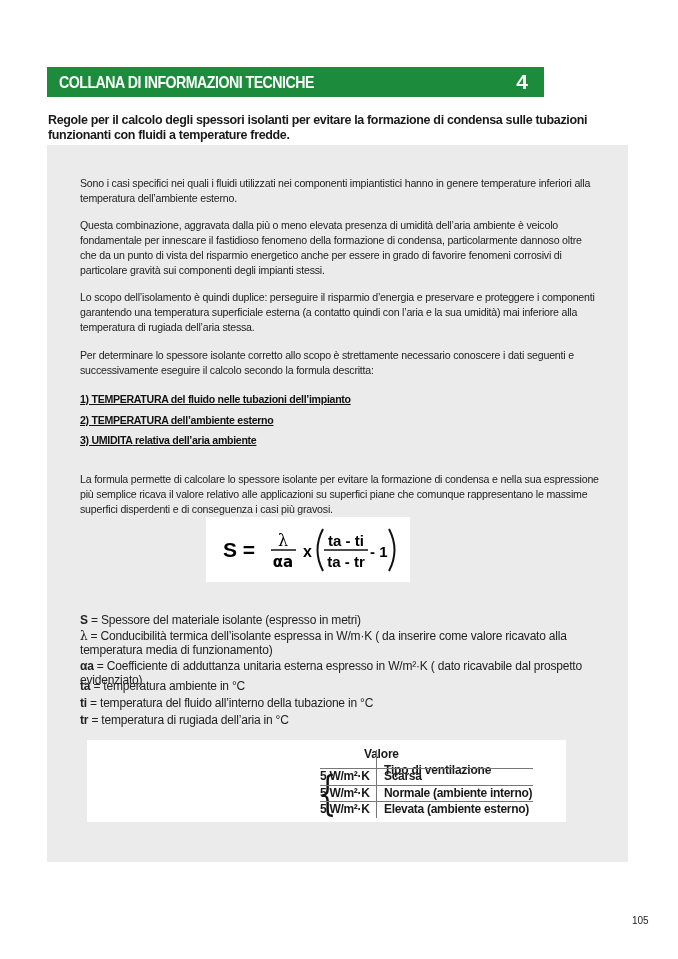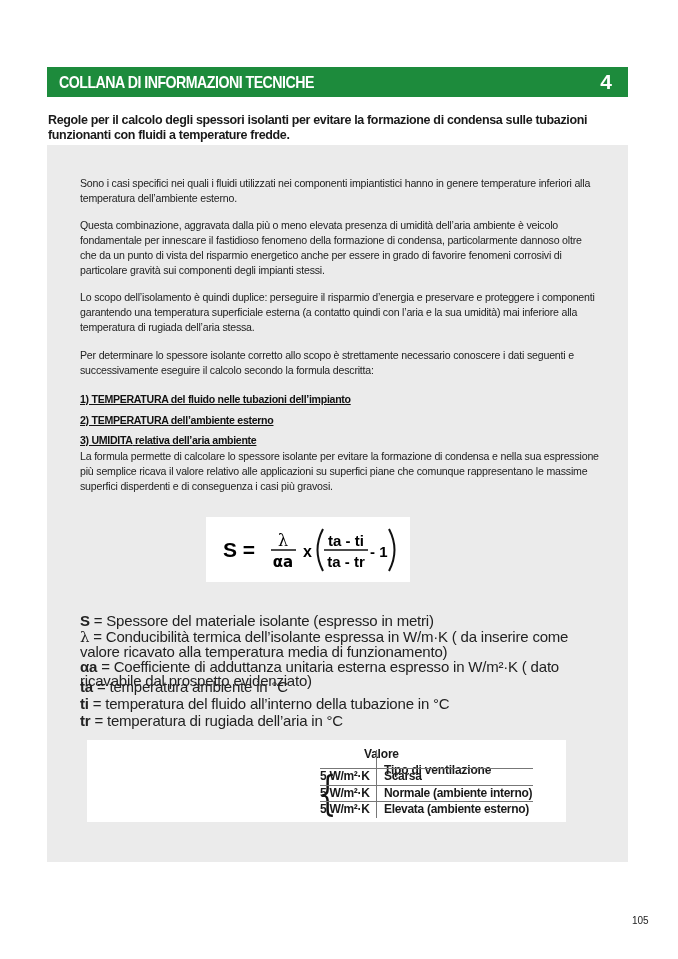--- a/index.html
+++ b/index.html
@@ -1,26 +1,26 @@
 <!DOCTYPE html>
 <html><head>
 <meta charset="utf-8">
 <style>
   html,body{margin:0;padding:0;background:#ffffff;}
   body{width:678px;height:959px;position:relative;overflow:hidden;font-family:"Liberation Sans",sans-serif;color:#1a1a1a;}
-  .header-bar{position:absolute;left:47px;top:67px;width:581px;height:30px;background:#1d8b3c;color:#fff;}
+  .header-bar{position:absolute;left:47px;top:67px;width:497px;height:30px;background:#1d8b3c;color:#fff;}
   .header-title{position:absolute;left:12px;top:6px;font-size:16.5px;font-weight:bold;letter-spacing:-0.6px;transform:scaleX(0.86);transform-origin:left center;white-space:nowrap;}
   .header-num{position:absolute;right:16px;top:3px;font-size:21px;font-weight:bold;}
   .subtitle{position:absolute;left:48px;top:113px;width:560px;font-size:12.5px;font-weight:bold;line-height:15px;letter-spacing:-0.35px;}
   .panel{position:absolute;left:47px;top:145px;width:581px;height:717px;background:#ebebeb;}
   .body-text{position:absolute;left:80px;width:520px;font-size:10.6px;line-height:15px;letter-spacing:-0.2px;color:#222;}
   .list-item{position:absolute;left:80px;font-size:10.6px;font-weight:bold;letter-spacing:-0.3px;color:#111;text-decoration:underline;}
   .formula-box{position:absolute;left:206px;top:517px;width:204px;height:65px;background:#fff;}
   .formula{position:absolute;left:0;top:0;width:100%;height:100%;}
-  .def{position:absolute;left:80px;width:520px;font-size:15px;line-height:13.5px;letter-spacing:-0.2px;color:#222;}
+  .def{position:absolute;left:80px;width:520px;font-size:12px;line-height:13.5px;letter-spacing:-0.2px;color:#222;}
   .def b{font-weight:bold;}
   .table-box{position:absolute;left:87px;top:740px;width:479px;height:82px;background:#fff;}
   .t-label{position:absolute;left:10px;top:43px;font-size:11.8px;font-weight:bold;letter-spacing:-0.3px;white-space:nowrap;}
   .t-label .small{font-size:9.4px;}
   .t-label .alpha{font-family:"DejaVu Serif",serif;font-weight:normal;font-size:12px;}
   .t-label sub{font-size:8px;font-weight:bold;}
   .brace{position:absolute;left:226px;top:30px;font-family:"DejaVu Serif",serif;font-size:46px;line-height:46px;transform:scaleX(0.6);color:#111;}
   .th{position:absolute;top:7px;font-size:12px;font-weight:bold;letter-spacing:-0.2px;}
   .vsep{position:absolute;left:289px;top:10px;width:1px;height:68px;background:#777;}
   .hline{position:absolute;left:233px;width:213px;height:1px;background:#777;}
@@ -41,21 +41,21 @@
 
 <div class="body-text" style="top:176px;">Sono i casi specifici nei quali i fluidi utilizzati nei componenti impiantistici hanno in genere temperature inferiori alla temperatura dell’ambiente esterno.</div>
 <div class="body-text" style="top:218px;">Questa combinazione, aggravata dalla più o meno elevata presenza di umidità dell’aria ambiente è veicolo fondamentale per innescare il fastidioso fenomeno della formazione di condensa, particolarmente dannoso oltre che da un punto di vista del risparmio energetico anche per essere in grado di favorire fenomeni corrosivi di particolare gravità sui componenti degli impianti stessi.</div>
 <div class="body-text" style="top:290px;">Lo scopo dell’isolamento è quindi duplice: perseguire il risparmio d’energia e preservare e proteggere i componenti garantendo una temperatura superficiale esterna (a contatto quindi con l’aria e la sua umidità) mai inferiore alla temperatura di rugiada dell’aria stessa.</div>
 <div class="body-text" style="top:348px;">Per determinare lo spessore isolante corretto allo scopo è strettamente necessario conoscere i dati seguenti e successivamente eseguire il calcolo secondo la formula descritta:</div>
 
 <div class="list-item" style="top:393px;"><span>1) TEMPERATURA</span><span> del fluido nelle tubazioni dell’impianto</span></div>
 <div class="list-item" style="top:414px;"><span>2) TEMPERATURA</span><span> dell’ambiente esterno</span></div>
 <div class="list-item" style="top:434px;text-align:right;"><span>3) UMIDITA</span><span> relativa dell’aria ambiente</span></div>
 
-<div class="body-text" style="top:449px;">La formula permette di calcolare lo spessore isolante per evitare la formazione di condensa e nella sua espressione più semplice ricava il valore relativo alle applicazioni su superfici piane che comunque rappresentano le massime superfici disperdenti e di conseguenza i casi più gravosi.</div>
+<div class="body-text" style="top:472px;">La formula permette di calcolare lo spessore isolante per evitare la formazione di condensa e nella sua espressione più semplice ricava il valore relativo alle applicazioni su superfici piane che comunque rappresentano le massime superfici disperdenti e di conseguenza i casi più gravosi.</div>
 
 <div class="formula-box">
   <svg class="formula" viewBox="0 0 204 65">
     <text x="17" y="40" font-family="Liberation Sans, sans-serif" font-weight="bold" font-size="21">S =</text>
     <text x="77" y="29" text-anchor="middle" font-family="DejaVu Serif, serif" font-size="16">λ</text>
     <line x1="65" y1="33" x2="90" y2="33" stroke="#111" stroke-width="1.5"></line>
     <text x="77" y="50" text-anchor="middle" font-family="DejaVu Sans, sans-serif" font-weight="bold" font-size="15">αa</text>
     <text x="97" y="40" font-family="Liberation Sans, sans-serif" font-weight="bold" font-size="16">x</text>
     <path d="M117,12 Q106,33 117,54" fill="none" stroke="#111" stroke-width="2"></path>
     <text x="140" y="29" text-anchor="middle" font-family="Liberation Sans, sans-serif" font-weight="bold" font-size="15">ta - ti</text>

